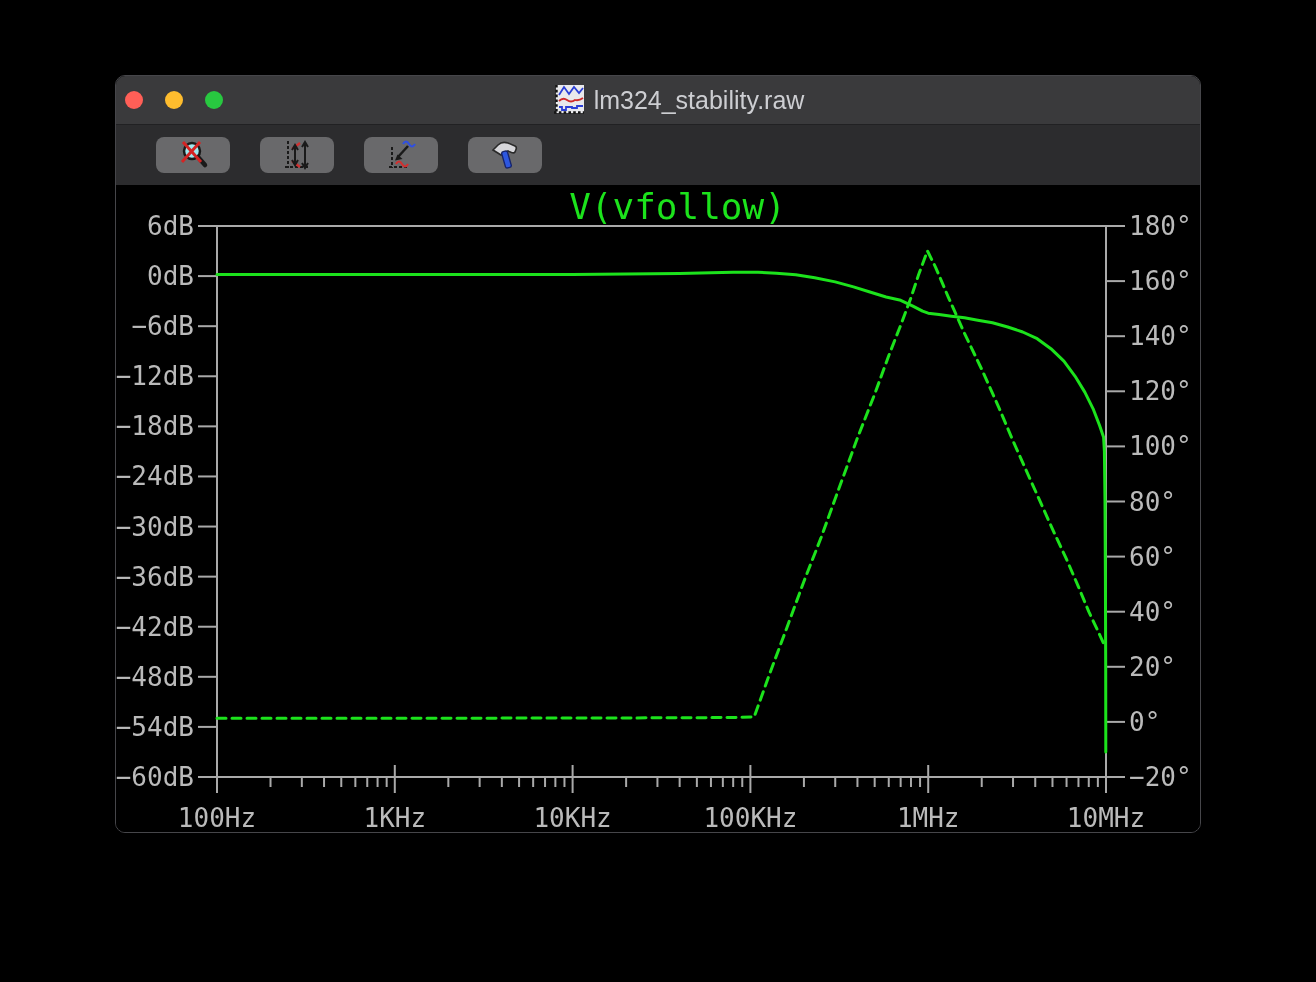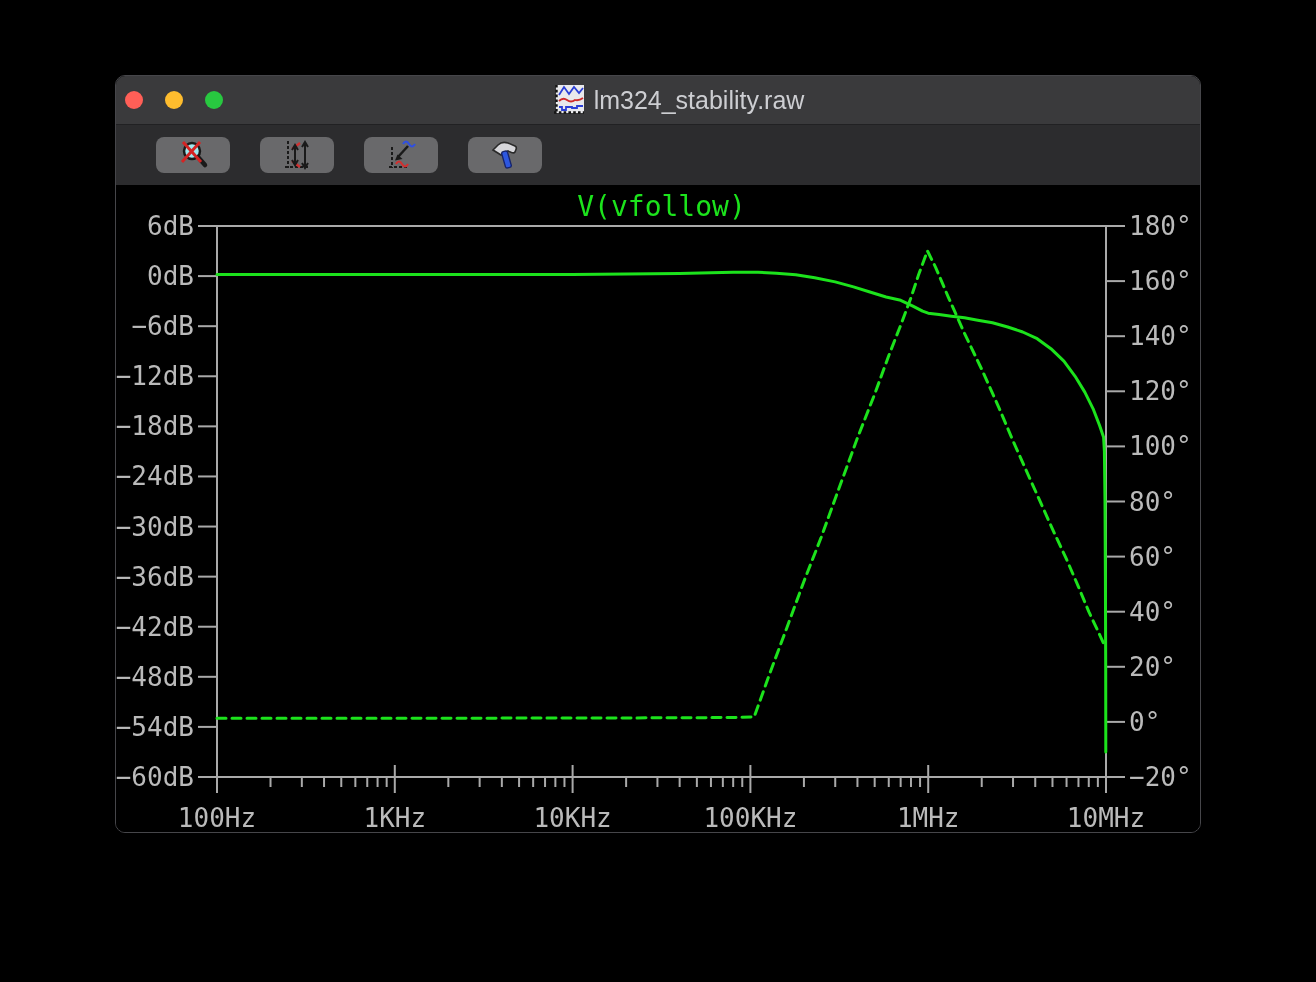--- a/index.html
+++ b/index.html
@@ -9,22 +9,22 @@
   .titlebar{position:relative;height:48px;background:#3a3a3c;border-bottom:1px solid #212123;
     display:flex;align-items:center;justify-content:center;padding-left:40px;}
   .lights{position:absolute;left:9px;top:0;height:48px;display:flex;align-items:center;gap:22px;}
   .light{width:18px;height:18px;border-radius:50%;display:inline-block;}
   .titlegroup{display:flex;align-items:center;gap:10px;}
   .wtitle{color:#cdced2;font-size:25px;line-height:48px;}
   .toolbar{height:60px;background:#2c2c2e;display:flex;align-items:center;gap:30px;padding-left:40px;}
   .tbtn{width:74px;height:36px;border:none;border-radius:8px;background:#69696b;
     display:flex;align-items:center;justify-content:center;padding:0;cursor:default;}
   .plotpane{position:relative;height:650px;background:#000;}
-  .tracelabel{position:absolute;left:101px;top:6px;width:889px;text-align:center;
-    font-family:"DejaVu Sans Mono",monospace;font-size:28px;line-height:32px;}
+  .tracelabel{position:absolute;left:117px;top:6px;width:889px;text-align:center;
+    font-family:"DejaVu Sans Mono",monospace;font-size:36px;line-height:32px;}
   #plot-svg{position:absolute;left:0;top:0;}
   #plot-svg text{font-family:"DejaVu Sans Mono",monospace;font-size:26px;}
 </style>
 </head>
 <body>
 
 <div class="window">
 
   <div class="titlebar">
     <div class="lights">

